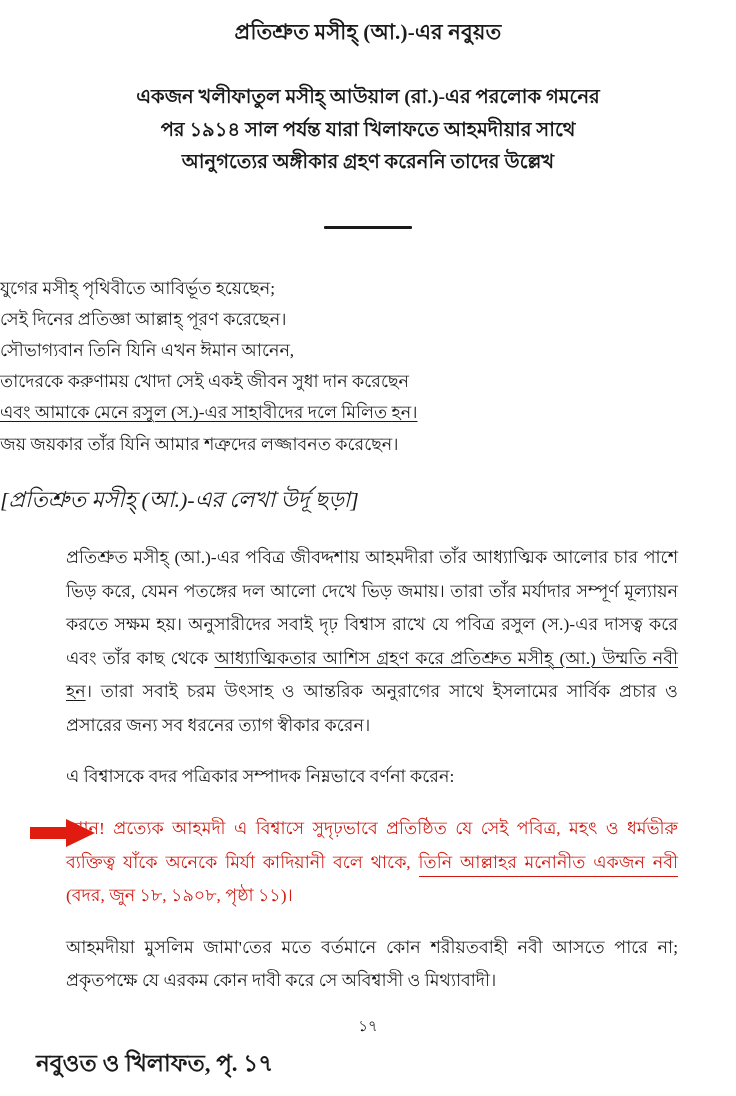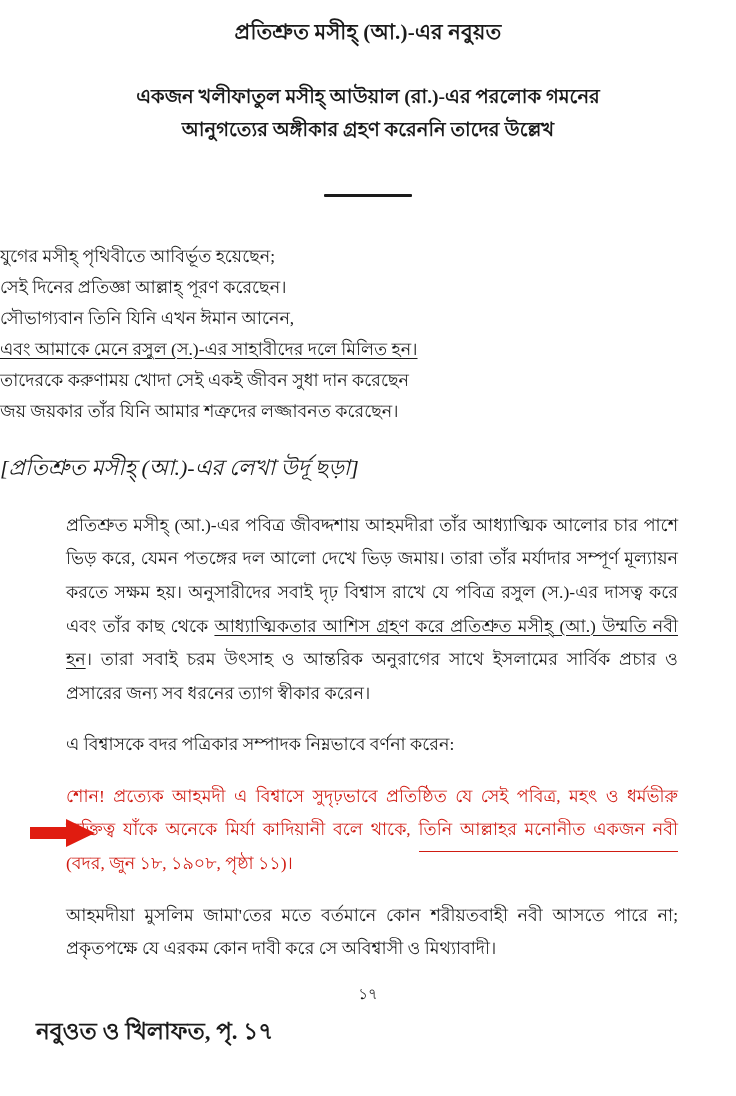--- a/index.html
+++ b/index.html
@@ -97,21 +97,21 @@
     text-underline-offset: 3px;
   }
 
   
   .red-para {
     color: #d01b12;
     position: relative;
   }
   .u-red {
     border-bottom: 1.6px solid #d01b12;
-    padding-bottom: 12px;
+    padding-bottom: 4px;
   }
 
   
   .arrow {
     position: absolute;
     left: 30px;
     top: 800px;
     width: 66px;
     height: 30px;
   }
@@ -131,33 +131,34 @@
 </style>
 </head>
 <body>
 
 <div class="page">
 
   <h1 class="doc-title">প্রতিশ্রুত মসীহ্ (আ.)-এর নবুয়ত</h1>
 
   <div class="doc-subtitle">
     <div>একজন খলীফাতুল মসীহ্ আউয়াল (রা.)-এর পরলোক গমনের</div>
+    <div>পর ১৯১৪ সাল পর্যন্ত যারা খিলাফতে আহমদীয়ার সাথে</div>
     <div>আনুগত্যের অঙ্গীকার গ্রহণ করেননি তাদের উল্লেখ</div>
   </div>
 
   <div class="rule-wrap">
     <div class="rule"></div>
   </div>
 
   <div class="poem">
     <div class="line">যুগের মসীহ্ পৃথিবীতে আবির্ভূত হয়েছেন;</div>
     <div class="line">সেই দিনের প্রতিজ্ঞা আল্লাহ্ পূরণ করেছেন।</div>
     <div class="line">সৌভাগ্যবান তিনি যিনি এখন ঈমান আনেন,</div>
+    <div class="line">তাদেরকে করুণাময় খোদা সেই একই জীবন সুধা দান করেছেন</div>
     <div class="line underline-line">এবং আমাকে মেনে রসুল (স.)-এর সাহাবীদের দলে মিলিত হন।</div>
-    <div class="line">তাদেরকে করুণাময় খোদা সেই একই জীবন সুধা দান করেছেন</div>
     <div class="line">জয় জয়কার তাঁর যিনি আমার শত্রুদের লজ্জাবনত করেছেন।</div>
     <div class="attrib">[প্রতিশ্রুত মসীহ্ (আ.)-এর লেখা উর্দূ ছড়া]</div>
   </div>
 
   <div class="body-block">
 
     <p><span>প্রতিশ্রুত মসীহ্ (আ.)-এর পবিত্র জীবদ্দশায় আহমদীরা তাঁর আধ্যাত্মিক আলোর চার পাশে ভিড় করে, যেমন পতঙ্গের দল আলো দেখে ভিড় জমায়। তারা তাঁর মর্যাদার সম্পূর্ণ মূল্যায়ন করতে সক্ষম হয়। অনুসারীদের সবাই দৃঢ় বিশ্বাস রাখে যে পবিত্র রসুল (স.)-এর দাসত্ব করে এবং তাঁর কাছ থেকে </span><span class="u-black">আধ্যাত্মিকতার আশিস গ্রহণ করে প্রতিশ্রুত মসীহ্ (আ.) উম্মতি নবী হন</span><span>। তারা সবাই চরম উৎসাহ ও আন্তরিক অনুরাগের সাথে ইসলামের সার্বিক প্রচার ও প্রসারের জন্য সব ধরনের ত্যাগ স্বীকার করেন।</span></p>
 
     <p>এ বিশ্বাসকে বদর পত্রিকার সম্পাদক নিম্নভাবে বর্ণনা করেন:</p>
 

